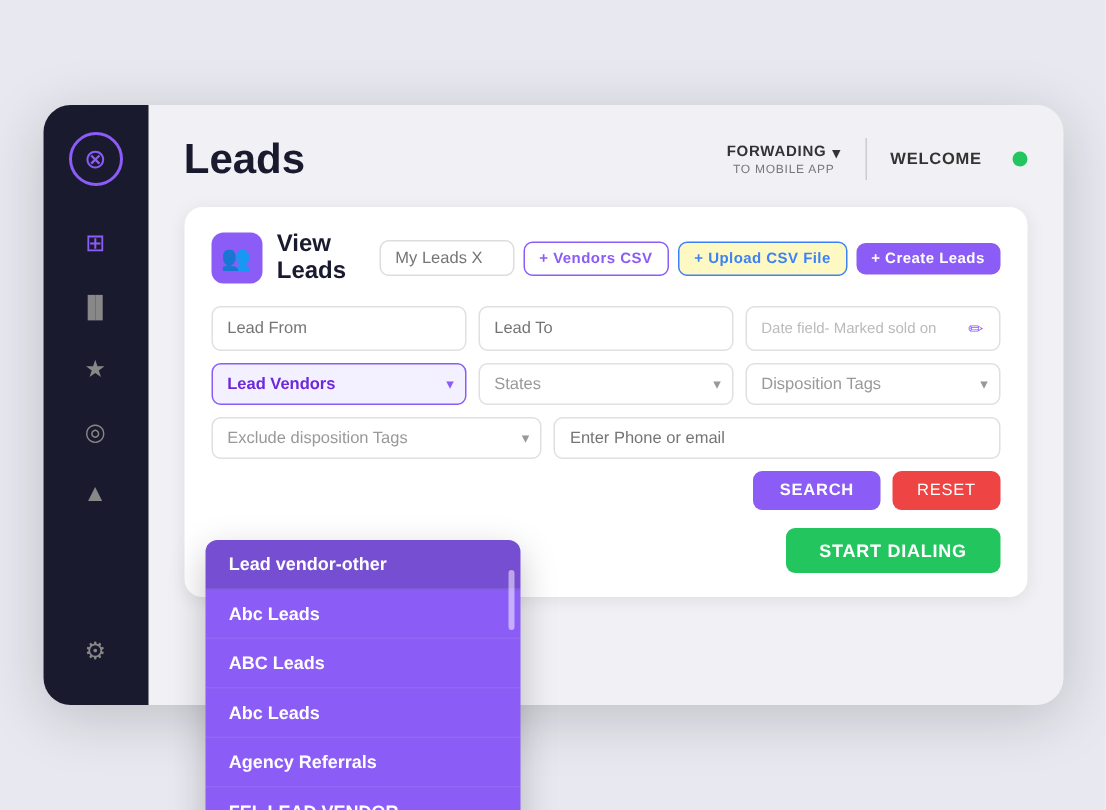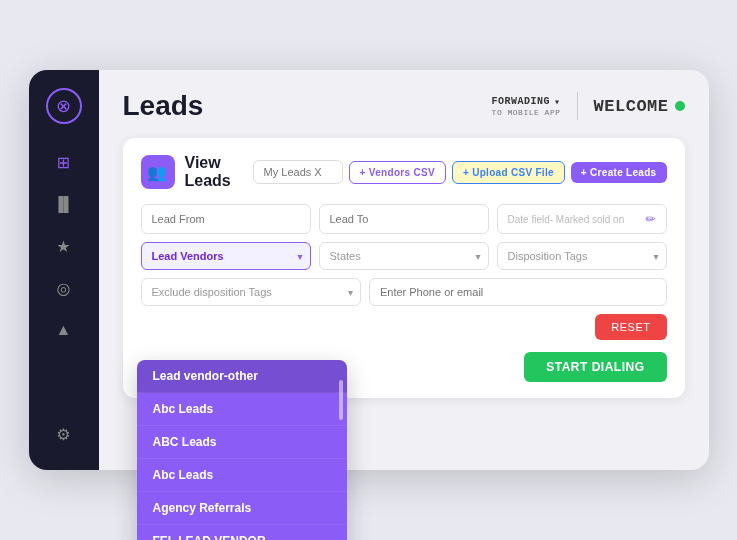--- a/index.html
+++ b/index.html
@@ -102,21 +102,20 @@
     .page-title {
       font-size: 28px;
       font-weight: 700;
       color: #1a1a2e;
     }
 
     .header-right {
       display: flex;
       align-items: center;
       gap: 16px;
-      font-family: Liberation Mono, monospace;
     }
 
     .forwarding-btn {
       display: flex;
       flex-direction: column;
       align-items: center;
       font-size: 9px;
       font-weight: 700;
       color: #333;
       cursor: pointer;
@@ -140,22 +139,22 @@
 
     .divider-v {
       width: 1px;
       height: 28px;
       background: #ccc;
     }
 
     .welcome-badge {
       display: flex;
       align-items: center;
-      gap: 6px;
-      font-size: 17px;
+      gap: 20px;
+      font-size: 11px;
       font-weight: 700;
       color: #333;
       letter-spacing: 0.5px;
     }
 
     .welcome-dot {
       width: 10px;
       height: 10px;
       border-radius: 50%;
       background: #22c55e;
@@ -519,20 +518,21 @@
             <option>Exclude disposition Tags</option>
           </select>
           <span class="select-arrow">▾</span>
         </div>
         <input class="form-input" type="text" style="flex: 1.5 1 0%;" placeholder="Enter Phone or email">
       </div>
 
       <div class="actions-row">
         <div></div>
         <div class="search-reset-group">
+          <button class="btn-search">SEARCH</button>
           <button class="btn-reset">RESET</button>
         </div>
       </div>
       <div style="text-align:right; margin-top:6px;">
         <button class="btn-start-dialing">START DIALING</button>
       </div>
     </div>
   </div>
 
   <div class="dropdown-overlay">

